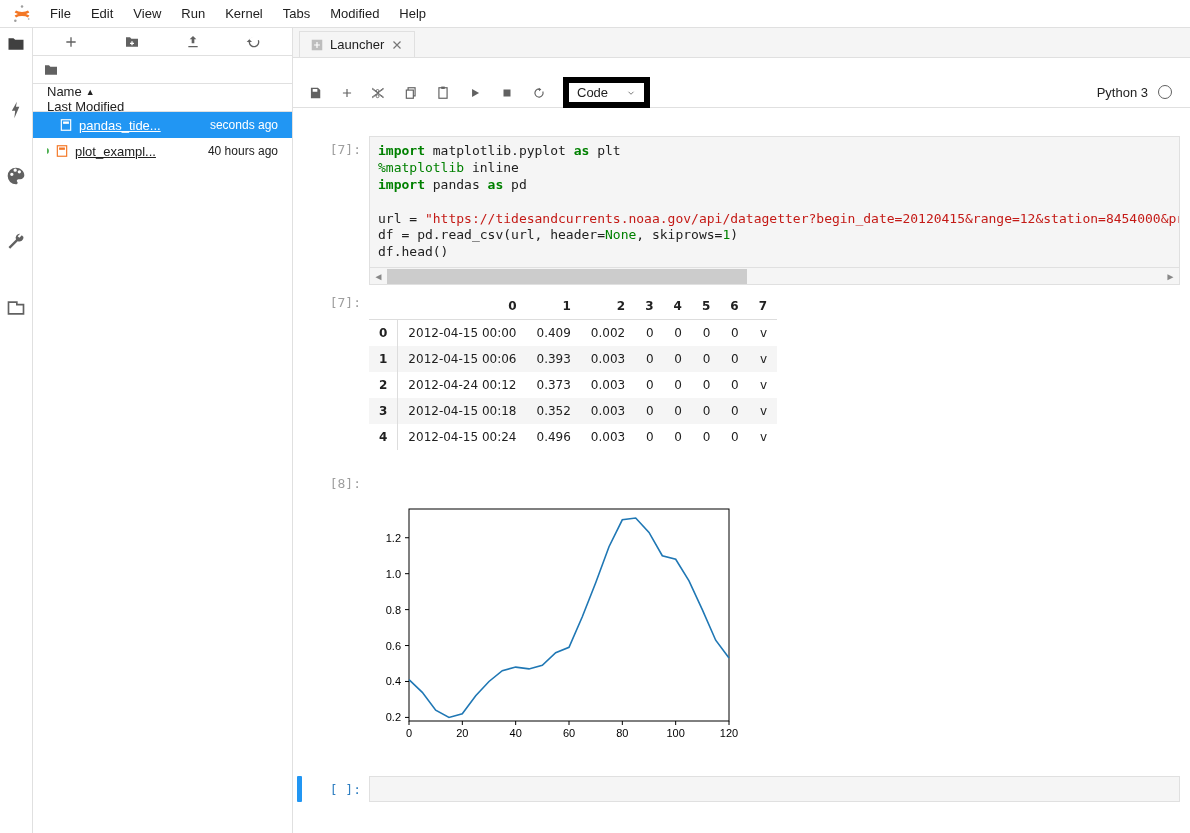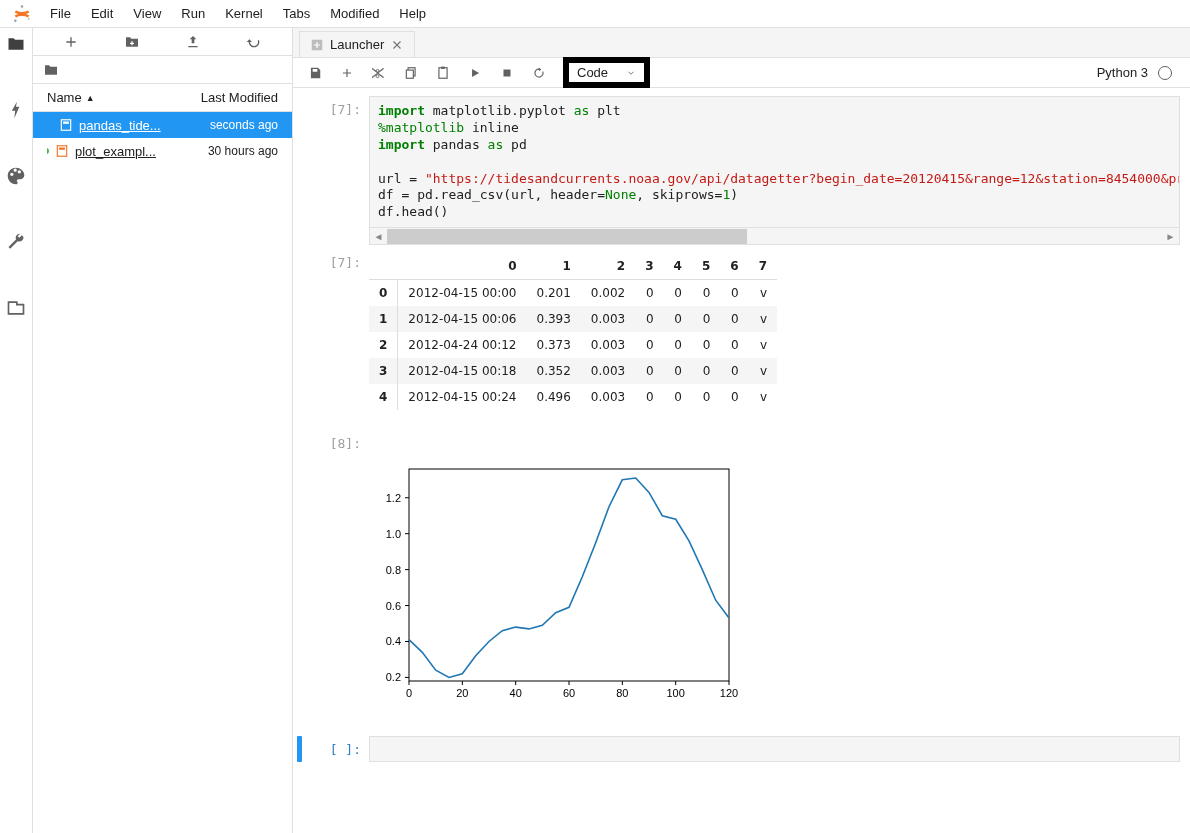--- a/index.html
+++ b/index.html
@@ -15,63 +15,63 @@
 .activity-icon { width: 20px; height: 20px; fill: #616161; cursor: pointer; }
 .activity-icon.active { fill: #404040; }
 .activity-bar .spacer { height: 10px; }
 
 .sidebar { width: 260px; border-right: 1px solid #e0e0e0; display: flex; flex-direction: column; }
 .sidebar-toolbar { height: 28px; border-bottom: 1px solid #e0e0e0; display: flex; align-items: center; justify-content: space-around; padding: 0 8px; }
 .tb-icon { width: 16px; height: 16px; fill: #616161; cursor: pointer; }
 .sidebar-toolbar .tb-btn { flex: 1; display: flex; justify-content: center; }
 .breadcrumb-row { height: 28px; border-bottom: 1px solid #e0e0e0; display: flex; align-items: center; padding: 0 10px; }
 .folder-icon { width: 16px; height: 16px; fill: #616161; }
-.filelist-header { height: 28px; border-bottom: 1px solid #e0e0e0; display: flex; align-items: center; justify-content: space-between; padding: 0 14px; font-size: 13px; }
+.filelist-header { height: 28px; border-bottom: 1px solid #e0e0e0; display: flex; align-items: flex-start; justify-content: space-between; padding: 0 14px; font-size: 13px; flex-direction: column; }
 .filelist-header .col-name { display: flex; align-items: center; gap: 4px; }
 .sort-caret { font-size: 9px; }
 .file-row { height: 26px; display: flex; align-items: center; justify-content: space-between; padding: 0 14px; font-size: 13px; cursor: pointer; }
 .file-row.selected { background: #2196f3; color: #fff; }
 .file-row .left { display: flex; align-items: center; gap: 6px; overflow: hidden; }
 .file-row .left .fname { white-space: nowrap; overflow: hidden; text-overflow: ellipsis; max-width: 120px; text-decoration: underline; }
 .file-row .time { font-size: 12px; }
 .nb-icon { width: 14px; height: 14px; display: inline-flex; align-items: center; justify-content: center; }
 .nb-icon svg { width: 14px; height: 14px; }
 .running-dot { width: 6px; height: 6px; border-radius: 50%; background: #4caf50; margin-left: -4px; }
 
-.doc-area { flex: 1; display: flex; flex-direction: column; min-width: 0; }
+.doc-area { flex: 1; display: flex; flex-direction: column; min-width: 0; gap: 20px; }
 .tabs { height: 30px; display: flex; align-items: stretch; background: #f5f5f5; border-bottom: 1px solid #e0e0e0; padding-left: 6px; }
 .tab { display: flex; align-items: center; gap: 6px; padding: 0 10px; border: 1px solid #e0e0e0; border-bottom: none; background: #f5f5f5; margin-top: 3px; font-size: 13px; cursor: pointer; position: relative; }
 .tab.active { background: #fff; }
 .tab .close { width: 14px; height: 14px; fill: #757575; }
 .tab .dirty-dot { width: 8px; height: 8px; border-radius: 50%; background: #616161; }
 .tab-icon { width: 14px; height: 14px; }
 
 .nb-toolbar { height: 30px; border-bottom: 1px solid #e0e0e0; display: flex; align-items: center; padding: 0 8px; gap: 4px; }
 .nb-toolbar .tbtn { width: 28px; height: 24px; display: flex; align-items: center; justify-content: center; cursor: pointer; }
 .nb-toolbar .tbtn svg { width: 14px; height: 14px; fill: #616161; }
 .celltype { display: flex; align-items: center; gap: 18px; border: 6px solid #000000; padding: 2px 8px; font-size: 13px; margin-left: 6px; cursor: pointer; }
-.kernel-area { margin-left: auto; display: flex; align-items: center; gap: 10px; padding-right: 10px; }
+.kernel-area { margin-left: auto; display: flex; align-items: flex-start; gap: 10px; padding-right: 10px; }
 .kernel-circle { width: 14px; height: 14px; border: 1.5px solid #616161; border-radius: 50%; }
 
 .notebook { flex: 1; overflow-y: scroll; overflow-x: hidden; background: #fff; padding: 6px 0 20px 0; position: relative; }
 .notebook::-webkit-scrollbar { width: 17px; }
 .notebook::-webkit-scrollbar-track { background: #f0f0f0; }
 .notebook::-webkit-scrollbar-thumb { background: #c0c0c0; }
 
 .cell { display: flex; padding: 2px 10px 2px 4px; }
 .prompt-col { width: 72px; flex-shrink: 0; text-align: right; padding: 6px 8px 0 0; font-family: "DejaVu Sans Mono", monospace; font-size: 13px; color: #307fc1; }
 .prompt-col.grey { color: #9e9e9e; }
 .cell-body { flex: 1; min-width: 0; }
 .code-input { background: #f5f5f5; border: 1px solid #e0e0e0; padding: 6px 8px; font-family: "DejaVu Sans Mono", monospace; font-size: 13px; line-height: 1.3; white-space: pre; overflow-x: hidden; }
 .hscroll { height: 17px; background: #f5f5f5; border: 1px solid #e0e0e0; border-top: none; position: relative; display: flex; align-items: center; }
 .hscroll .arrow { width: 17px; text-align: center; color: #888; font-size: 10px; }
 .hscroll .thumb { position: absolute; left: 17px; width: 360px; height: 15px; top: 1px; background: #ccc; }
 
 .kw { color: #008000; font-weight: bold; }
-.as { color: #008000; font-weight: normal; }
+.as { color: #008000; font-weight: bold; }
 .magic { color: #008000; }
 .str { color: #c41a16; }
 .none { color: #008000; }
 .num { color: #008000; }
 
 .df-table { font-family: "DejaVu Sans", Arial, sans-serif; font-size: 12px; border-collapse: collapse; margin-top: 4px; }
 .df-table th, .df-table td { padding: 6px 10px; text-align: right; border: none; }
 .df-table thead th { border-bottom: 1px solid #ddd; font-weight: bold; }
 .df-table tbody tr:nth-child(even) { background: #f5f5f5; }
 .df-table tbody th { font-weight: bold; text-align: right; border-right: 1px solid #ddd; }
@@ -184,21 +184,21 @@
           <span class="left">
     <span class="running-dot"></span>
     <span class="nb-icon">
               <svg viewBox="0 0 24 24">
                 <rect x="4" y="3" width="16" height="18" fill="none" stroke="#f37726" stroke-width="2"></rect>
                 <rect x="7" y="6" width="10" height="4" fill="#f37726"></rect>
               </svg>
             </span>
     <span class="fname">plot_exampl...</span>
           </span>
-    <span class="time">30 hours ago</span>
+    <span class="time">40 hours ago</span>
         </div>
       </div>
   </div>
 
   <div class="doc-area">
     <div class="tabs" id="tabs">
         <div class="tab">
           <svg class="tab-icon" viewBox="0 0 24 24">
             <rect x="3" y="3" width="18" height="18" fill="#bdbdbd"></rect>
             <path d="M11 7h2v4h4v2h-4v4h-2v-4H7v-2h4z" fill="#fff"></path>
@@ -299,21 +299,21 @@
                   <th>4</th>
                   <th>5</th>
                   <th>6</th>
                   <th>7</th>
                 </tr>
               </thead>
               <tbody>
                 <tr>
                   <th>0</th>
                   <td class="left">2012-04-15 00:00</td>
-                  <td>0.201</td>
+                  <td>0.409</td>
                   <td>0.002</td>
                   <td>0</td>
                   <td>0</td>
                   <td>0</td>
                   <td>0</td>
                   <td>v</td>
                 </tr>
                 <tr>
                   <th>1</th>
                   <td class="left">2012-04-15 00:06</td>

